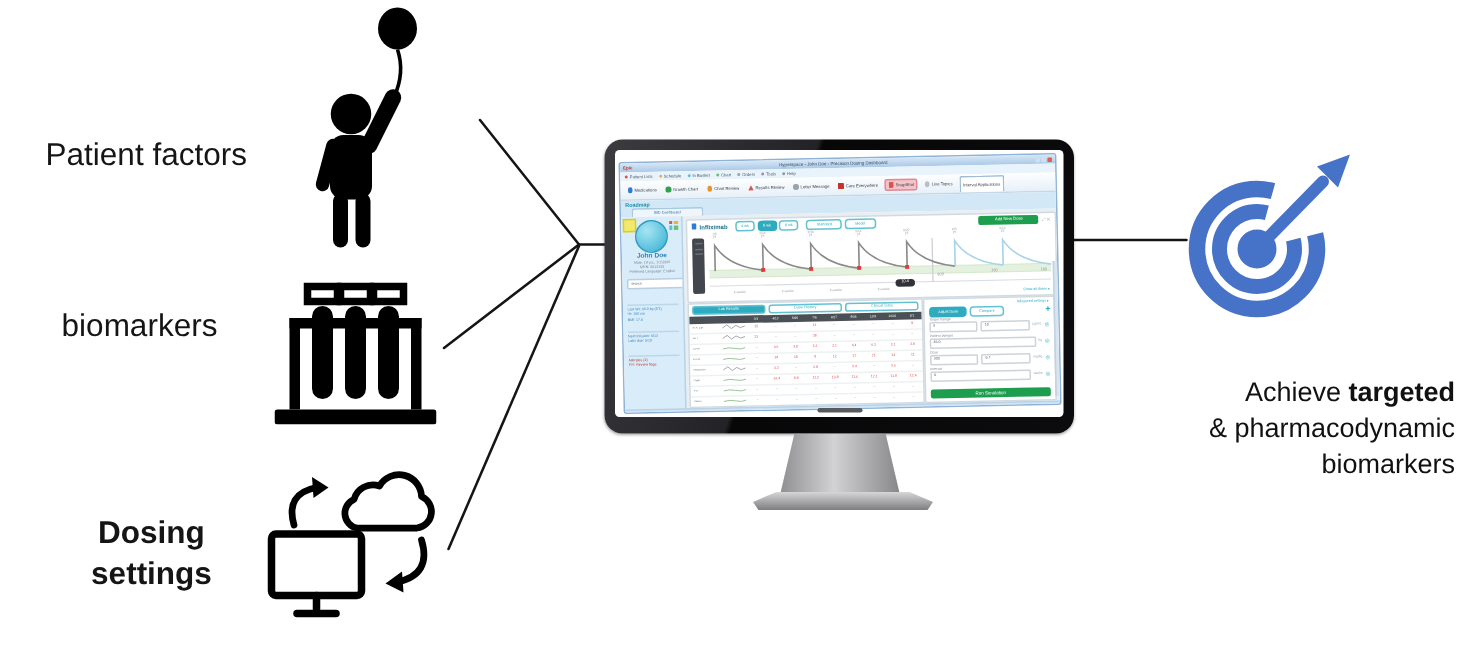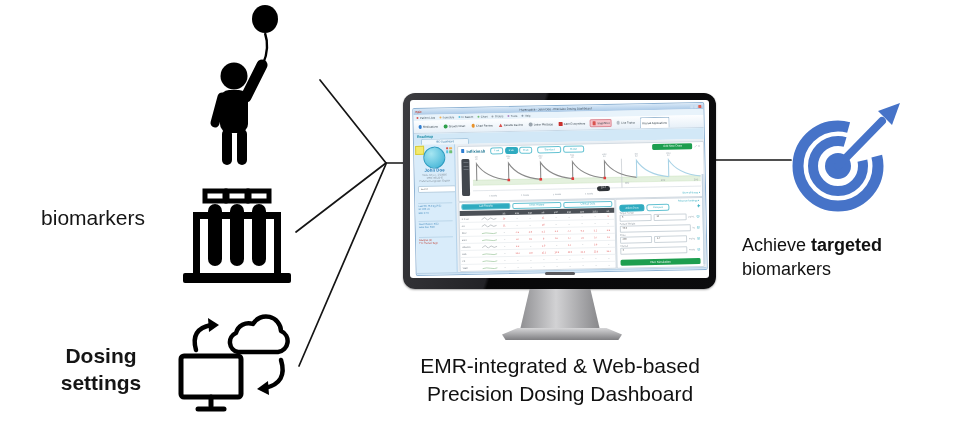--- a/index.html
+++ b/index.html
@@ -3,21 +3,21 @@
 <meta charset="utf-8">
 <style>
   html,body{margin:0;padding:0;background:#fff;}
   #canvas{position:relative;width:975px;height:431px;background:#fff;overflow:hidden;
           font-family:"Liberation Sans",sans-serif;color:#111;}
   .abs{position:absolute;}
   .lbl{font-size:21px;line-height:27px;text-align:center;color:#151515;}
   #title{left:330px;top:20px;width:462px;font-size:25px;line-height:32px;font-weight:bold;
          text-align:center;color:#0d0d0d;letter-spacing:.2px;}
   #caption{left:348px;top:352px;width:424px;font-size:21px;line-height:28px;text-align:center;}
-  #outcome{left:742px;top:233px;width:228px;font-size:18px;line-height:24px;text-align:left;}
+  #outcome{left:742px;top:249px;width:228px;font-size:18px;line-height:24px;text-align:right;}
   
   #monitor{left:403px;top:93px;width:313px;height:196px;border-radius:12px;
     background:linear-gradient(108deg,#3c3c40 0%,#232327 38%,#070708 39%,#0c0c0e 100%);
     box-shadow:0 1px 2px rgba(0,0,0,.35);}
   #screen{position:absolute;left:7px;top:7px;width:299px;height:178px;background:#fff;
     border-radius:3px;overflow:hidden;}
   #logo-slit{position:absolute;left:50%;bottom:3px;width:30px;height:3px;margin-left:-15px;
     background:#5a5a5e;border-radius:2px;}
   #stand-neck{left:520px;top:289px;width:80px;height:41px;
     background:linear-gradient(90deg,#8f8f92,#d2d2d4 45%,#87878a);
@@ -131,25 +131,22 @@
   <svg class="abs" style="left:0;top:0;" width="975" height="431" viewBox="0 0 975 431">
     <g stroke="#151515" stroke-width="1.7" stroke-linecap="round">
       <line x1="320" y1="80" x2="386" y2="163"></line>
       <line x1="296" y1="232" x2="386" y2="163"></line>
       <line x1="299" y1="366" x2="386" y2="164"></line>
       <line x1="386" y1="163" x2="404" y2="163"></line>
       <line x1="716" y1="160" x2="791" y2="160"></line>
     </g>
   </svg>
 
-  <div id="caption" class="abs">
-    <div>EMR-integrated  &amp; Web-based</div>
-    <div>Precision Dosing Dashboard</div>
-  </div>
-
+
+  <div class="abs lbl" style="left:15px;top:90px;width:165px;">Patient factors</div>
   <div class="abs lbl" style="left:18px;top:204px;width:150px;">
     <div>biomarkers</div>
   </div>
   <div class="abs lbl" style="left:42px;top:342px;width:118px;font-weight:bold;">
     <div>Dosing</div>
     <div>settings</div>
   </div>
 
   <svg class="abs" style="left:208px;top:4px;" width="118" height="162" viewBox="0 0 118 162">
     <ellipse cx="57" cy="15" rx="13" ry="14" fill="#000"></ellipse>
@@ -601,15 +598,16 @@
       <circle cx="48" cy="68" r="40" stroke-width="11" stroke-dasharray="199 41.9 10.4"></circle>
       <circle cx="48" cy="68" r="25" stroke-width="10" stroke-dasharray="124.3 26.2 6.6"></circle>
     </g>
     <circle cx="48" cy="68" r="13" fill="#4673c8"></circle>
     <line x1="48" y1="68" x2="92" y2="23" stroke="#4673c8" stroke-width="8" stroke-linecap="round"></line>
     <polygon points="110,5 88,13 102,27" fill="#4673c8"></polygon>
   </svg>
 
   <div id="outcome" class="abs">
     <div><span>Achieve </span><b>targeted</b></div>
+    <div>&amp; pharmacodynamic</div>
     <div>biomarkers</div>
   </div>
 </div>
 
 </body></html>

